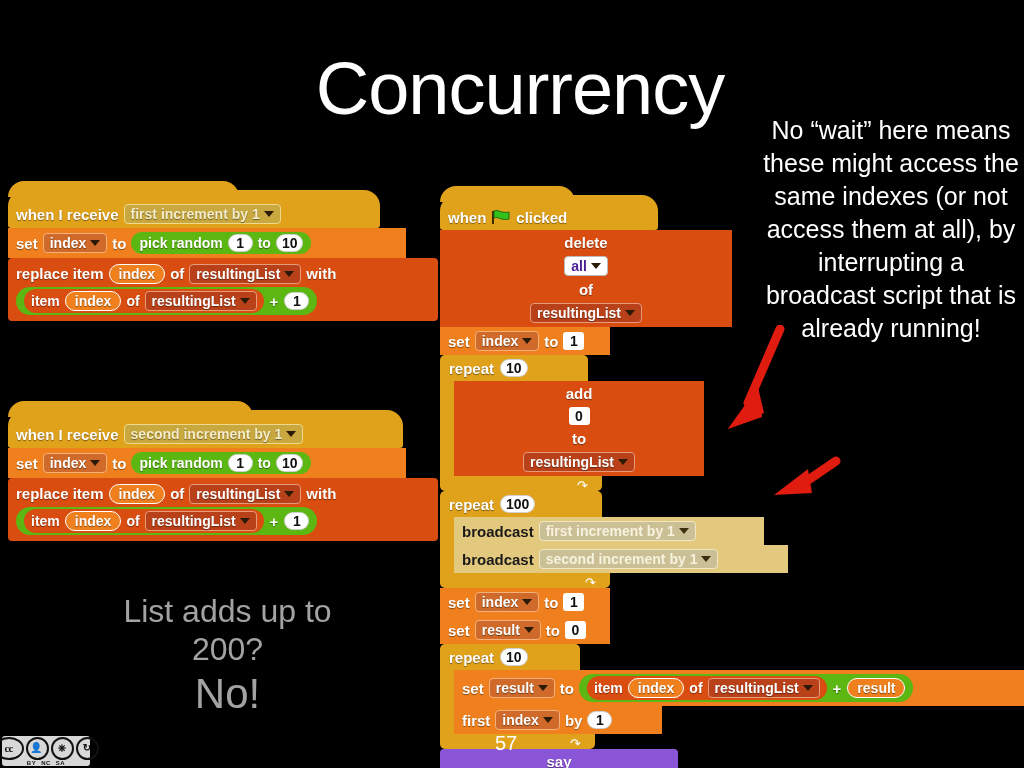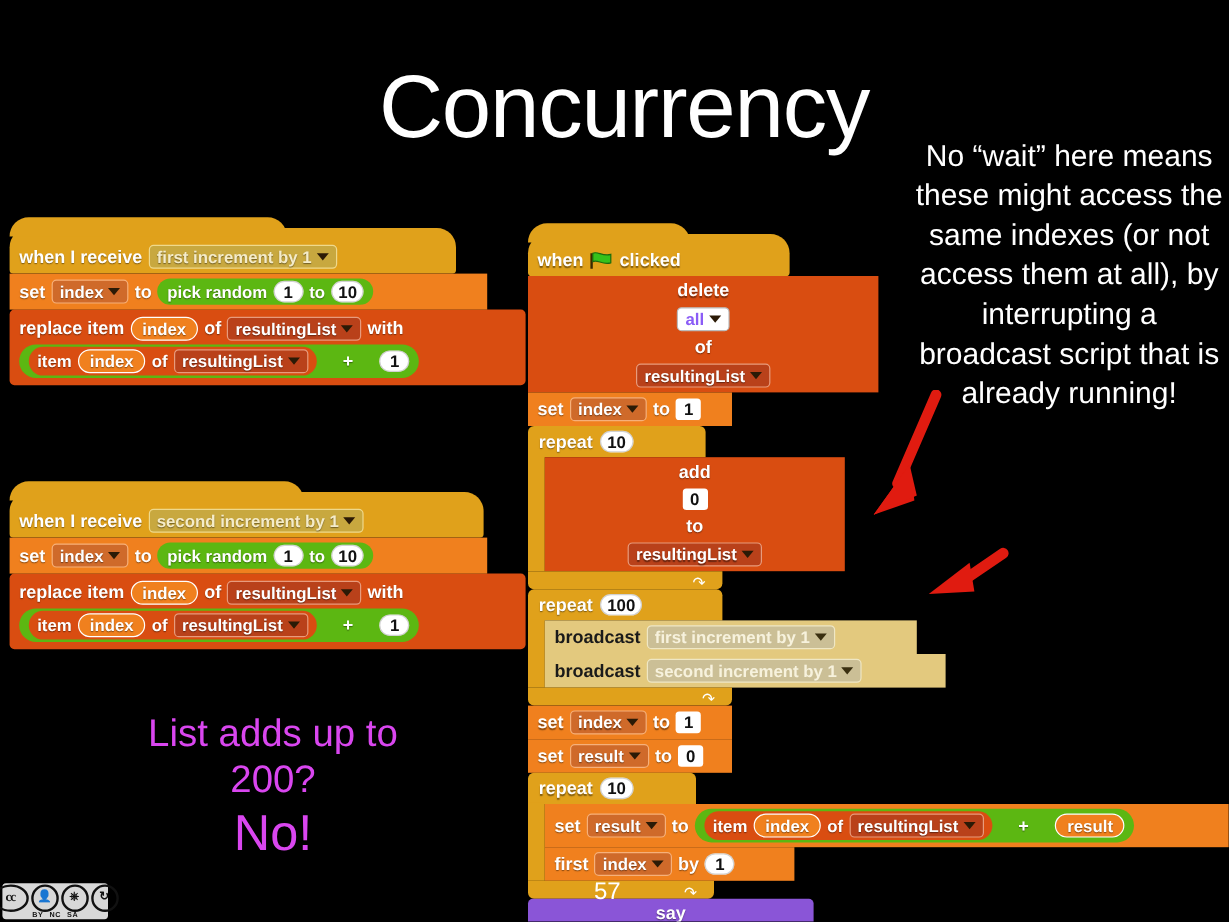--- a/index.html
+++ b/index.html
@@ -13,21 +13,21 @@
     text-align:center;color:#fff;font-size:74px;line-height:1;
     font-weight:400;letter-spacing:-1px;white-space:nowrap;
   }
   #note-text{
     position:absolute;left:760px;top:114px;width:262px;
     text-align:center;color:#fff;font-size:25px;line-height:1.32;
     font-weight:400;
   }
   #verdict{
     position:absolute;left:90px;top:592px;width:275px;
-    text-align:center;color:#d946ef;font-size:32px;line-height:1.2;
+    text-align:center;color:#a3a3a3;font-size:32px;line-height:1.2;
   }
   #verdict .big{display:block;font-size:42px;}
 
   
   .arrow{position:absolute;pointer-events:none;}
 
   
   #cc-badge{position:absolute;left:2px;top:736px;width:88px;height:30px;
             background:#d8d8d8;border-radius:3px;display:flex;flex-direction:column;
             align-items:center;justify-content:center;}
@@ -65,30 +65,30 @@
   
   .oval{background:#f0801e;border:1.5px solid #fff;border-radius:11px;padding:1px 9px;
         font-size:14px;color:#fff;}
   
   .ddf{display:flex;align-items:center;gap:4px;border-radius:4px;padding:1px 6px;
        font-size:14px;color:#fff;}
   .ddf.var{background:#cf6a2a;border:1.5px solid #f6b07a;}
   .ddf.list{background:#b9411a;border:1.5px solid #e79b7d;}
   .ddf.msg{background:#c8a83f;border:1.5px solid #efd98c;color:#f5ecc9;}
   .ddf.msg-lite{background:#cbbf96;border:1.5px solid #efe7c4;color:#f7f2dd;}
-  .ddf.white{background:#fff;color:#8b5cf6;border:1px solid #bbb;text-shadow:none;text-align:right;}
+  .ddf.white{background:#fff;color:#4c1d95;border:1px solid #bbb;text-shadow:none;text-align:right;}
   .caret{width:0;height:0;border-left:5px solid transparent;border-right:5px solid transparent;
          border-top:6px solid #2b1a06;}
   .caret.lite{border-top-color:#3a2f10;}
   
   .pill-green{display:flex;align-items:center;gap:5px;background:#5cb712;
               border-radius:14px;padding:2px 8px;font-size:14px;color:#fff;}
   .pill-orange{display:flex;align-items:center;gap:5px;background:#d94d11;
               border-radius:14px;padding:2px 7px;font-size:14px;color:#fff;}
-  .green-wrap{display:flex;align-items:center;gap:22px;background:#5cb712;border-radius:15px;
+  .green-wrap{display:flex;align-items:center;gap:6px;background:#5cb712;border-radius:15px;
               padding:2px 8px;}
   
   .cblock{position:relative;}
   .cblock > .chead{display:flex;align-items:center;gap:6px;background:#e0a11b;
         border-radius:5px 5px 0 0;padding:4px 9px;font-size:15px;font-weight:bold;color:#fff;
         min-height:25px;box-sizing:border-box;text-shadow:0 1px 1px rgba(0,0,0,.45);}
   .cblock > .cbody{margin-left:14px;}
   .cblock > .cfoot{height:15px;background:#e0a11b;border-radius:0 0 5px 5px;position:relative;}
   .cblock > .cspine{position:absolute;left:0;width:14px;background:#e0a11b;}
   .cfoot .loop-arrow{position:absolute;right:14px;top:2px;color:#fff;font-size:13px;}

